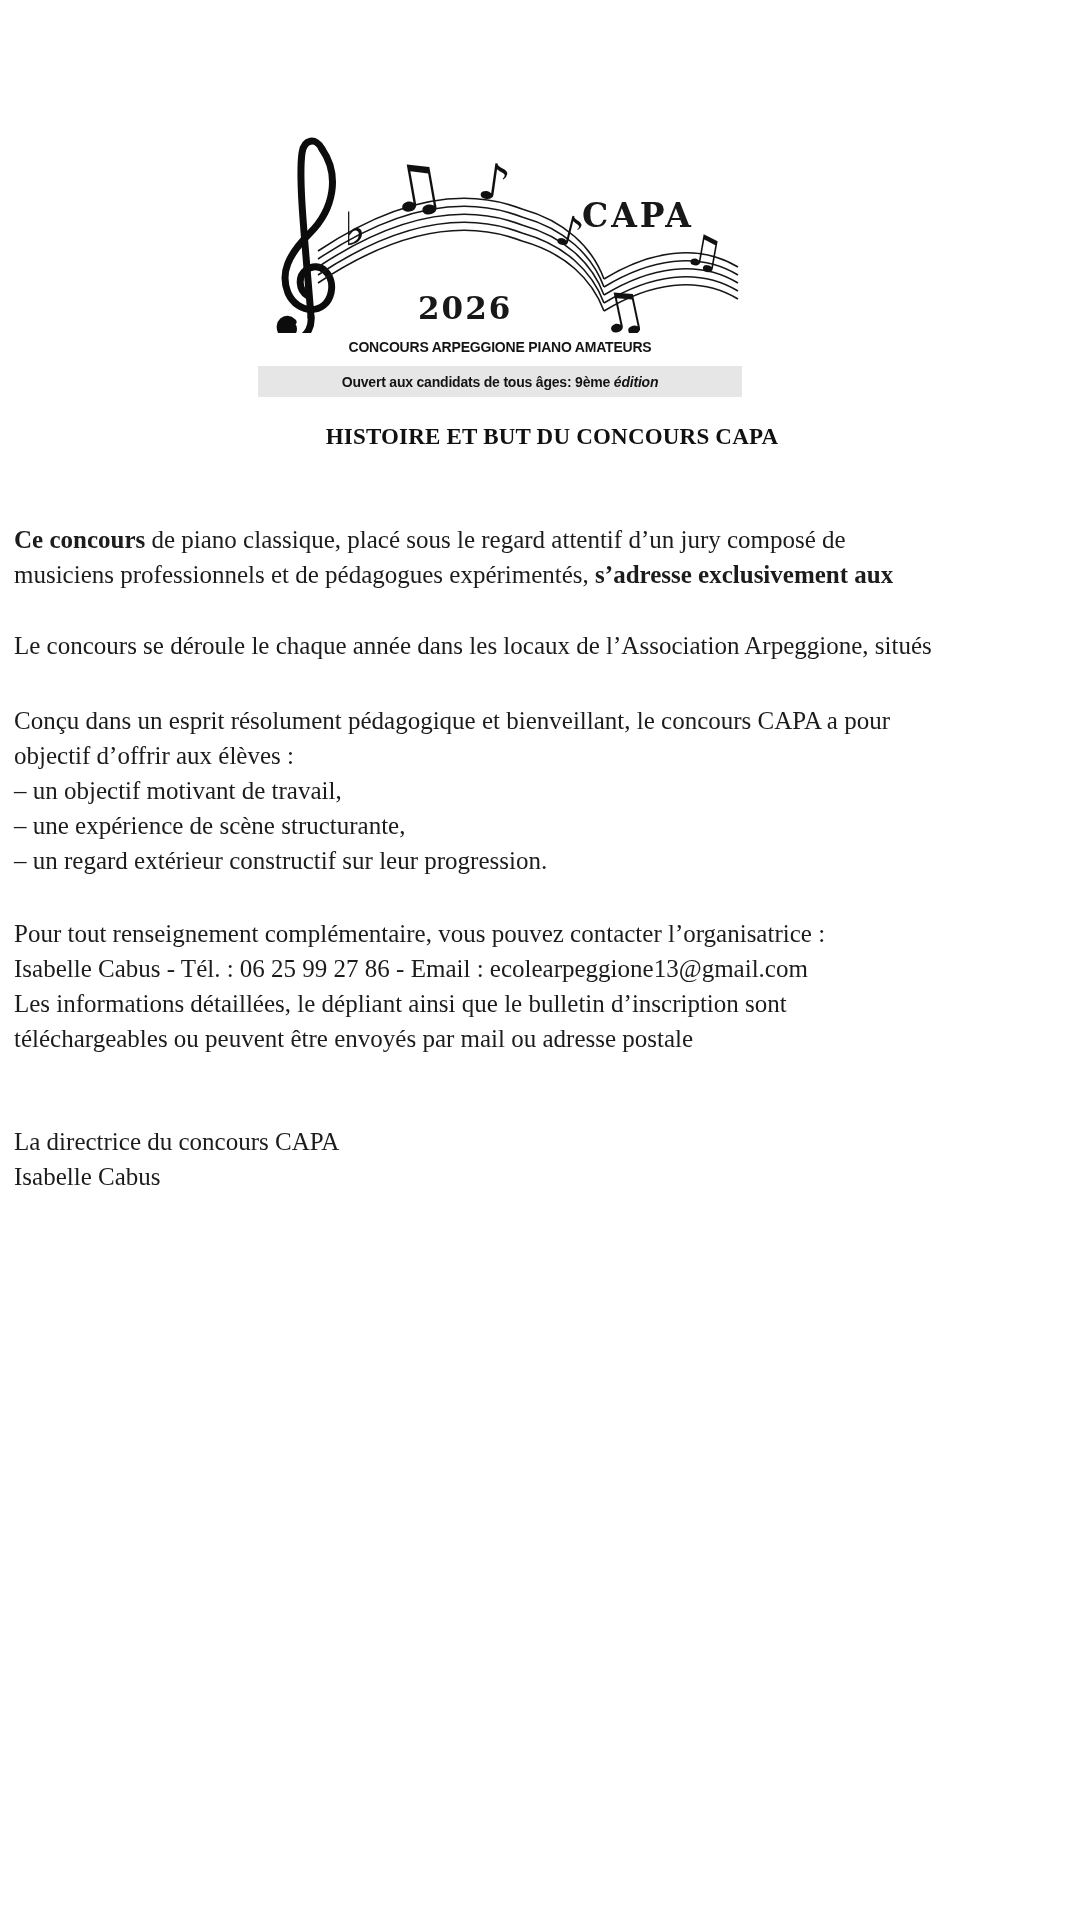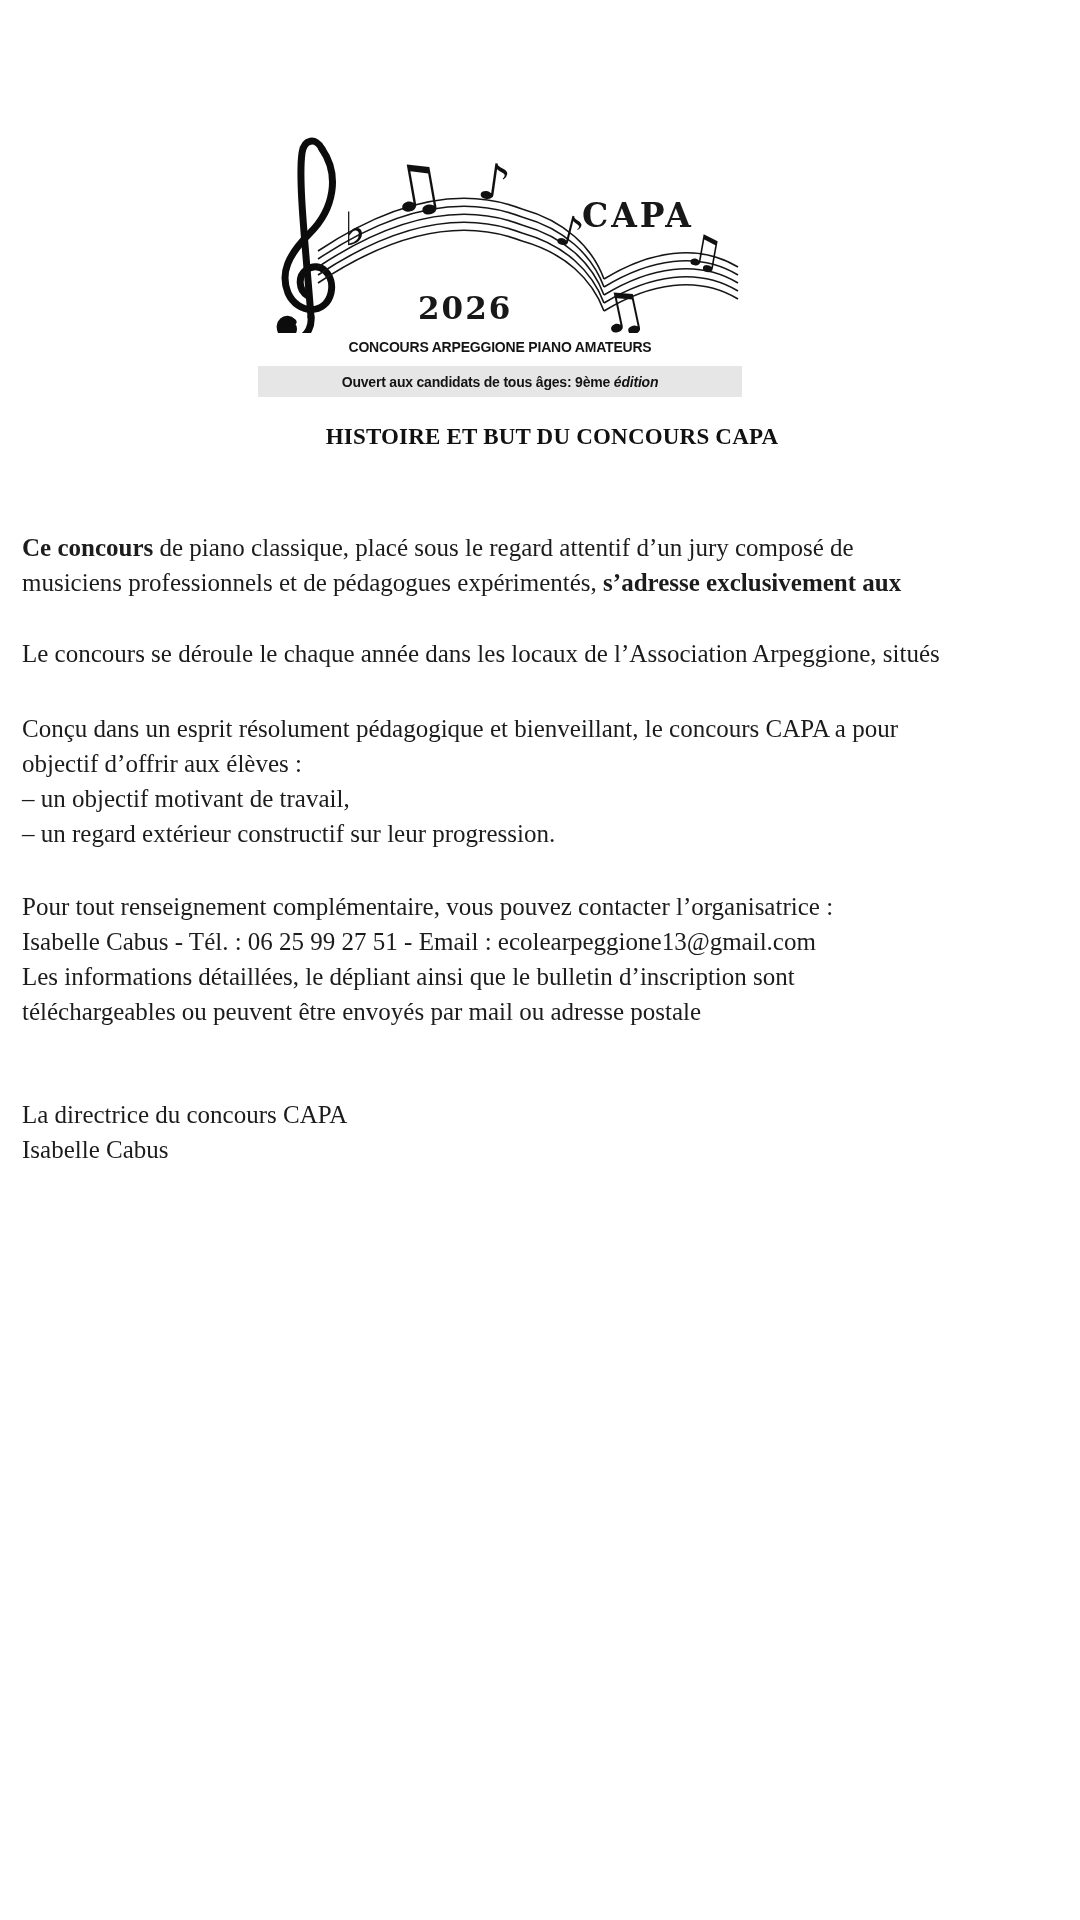--- a/index.html
+++ b/index.html
@@ -46,21 +46,21 @@
     position:absolute;top:424px;left:12px;width:100%;
     text-align:center;
     font-weight:bold;font-size:23px;letter-spacing:0.2px;
     color:#111;
   }
   
   .doc-body{
     position:absolute;top:522px;left:14px;right:14px;
     font-size:25px;line-height:35px;
   }
-  .para{margin:8px;}
+  .para{margin:0;}
   .m-p2{margin-top:36px;}
   .m-p3{margin-top:40px;}
   .m-p4{margin-top:38px;}
   .m-sig{margin-top:68px;}
   .line{white-space:nowrap;}
   .b{font-weight:bold;}
   sup.sup{font-size:60%;line-height:0;}
 </style>
 </head>
 <body>
@@ -121,26 +121,27 @@
     </div>
 
     <div class="para m-p2">
       <div class="line"><span>Le concours se déroule le chaque année dans les locaux de l’Association Arpeggione, situés</span></div>
     </div>
 
     <div class="para m-p3">
       <div class="line"><span>Conçu dans un esprit résolument pédagogique et bienveillant, le concours CAPA a pour</span></div>
       <div class="line"><span>objectif d’offrir aux élèves :</span></div>
       <div class="line"><span>– un objectif motivant de travail,</span></div>
+      <div class="line"><span>– une expérience de scène structurante,</span></div>
       <div class="line"><span>– un regard extérieur constructif sur leur progression.</span></div>
     </div>
 
     <div class="para m-p4">
       <div class="line"><span>Pour tout renseignement complémentaire, vous pouvez contacter l’organisatrice :</span></div>
-      <div class="line"><span>Isabelle Cabus  - Tél. : 06 25 99 27 51 - Email : ecolearpeggione13@gmail.com</span></div>
+      <div class="line"><span>Isabelle Cabus  - Tél. : 06 25 99 27 86 - Email : ecolearpeggione13@gmail.com</span></div>
       <div class="line"><span>Les informations détaillées, le dépliant ainsi que le bulletin d’inscription sont</span></div>
       <div class="line"><span>téléchargeables ou peuvent être envoyés par mail ou adresse postale</span></div>
     </div>
 
     <div class="para m-sig">
       <div class="line"><span>La directrice du concours CAPA</span></div>
       <div class="line"><span>Isabelle Cabus</span></div>
     </div>
 
   </div>

